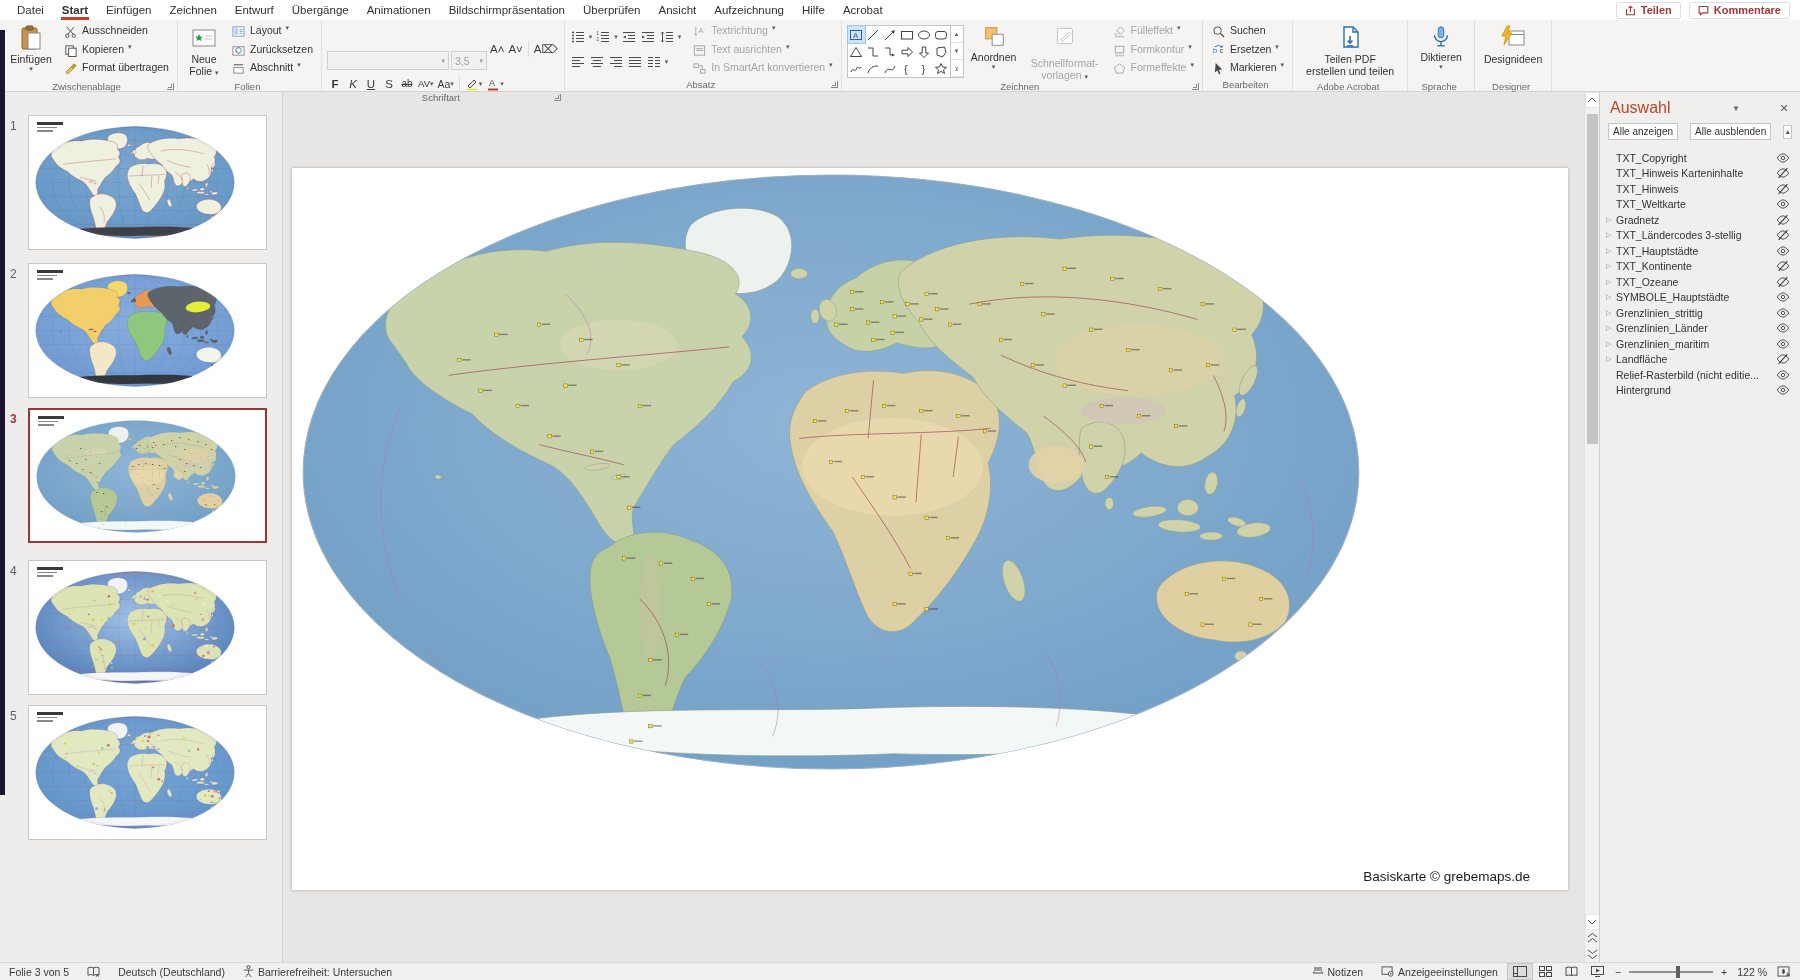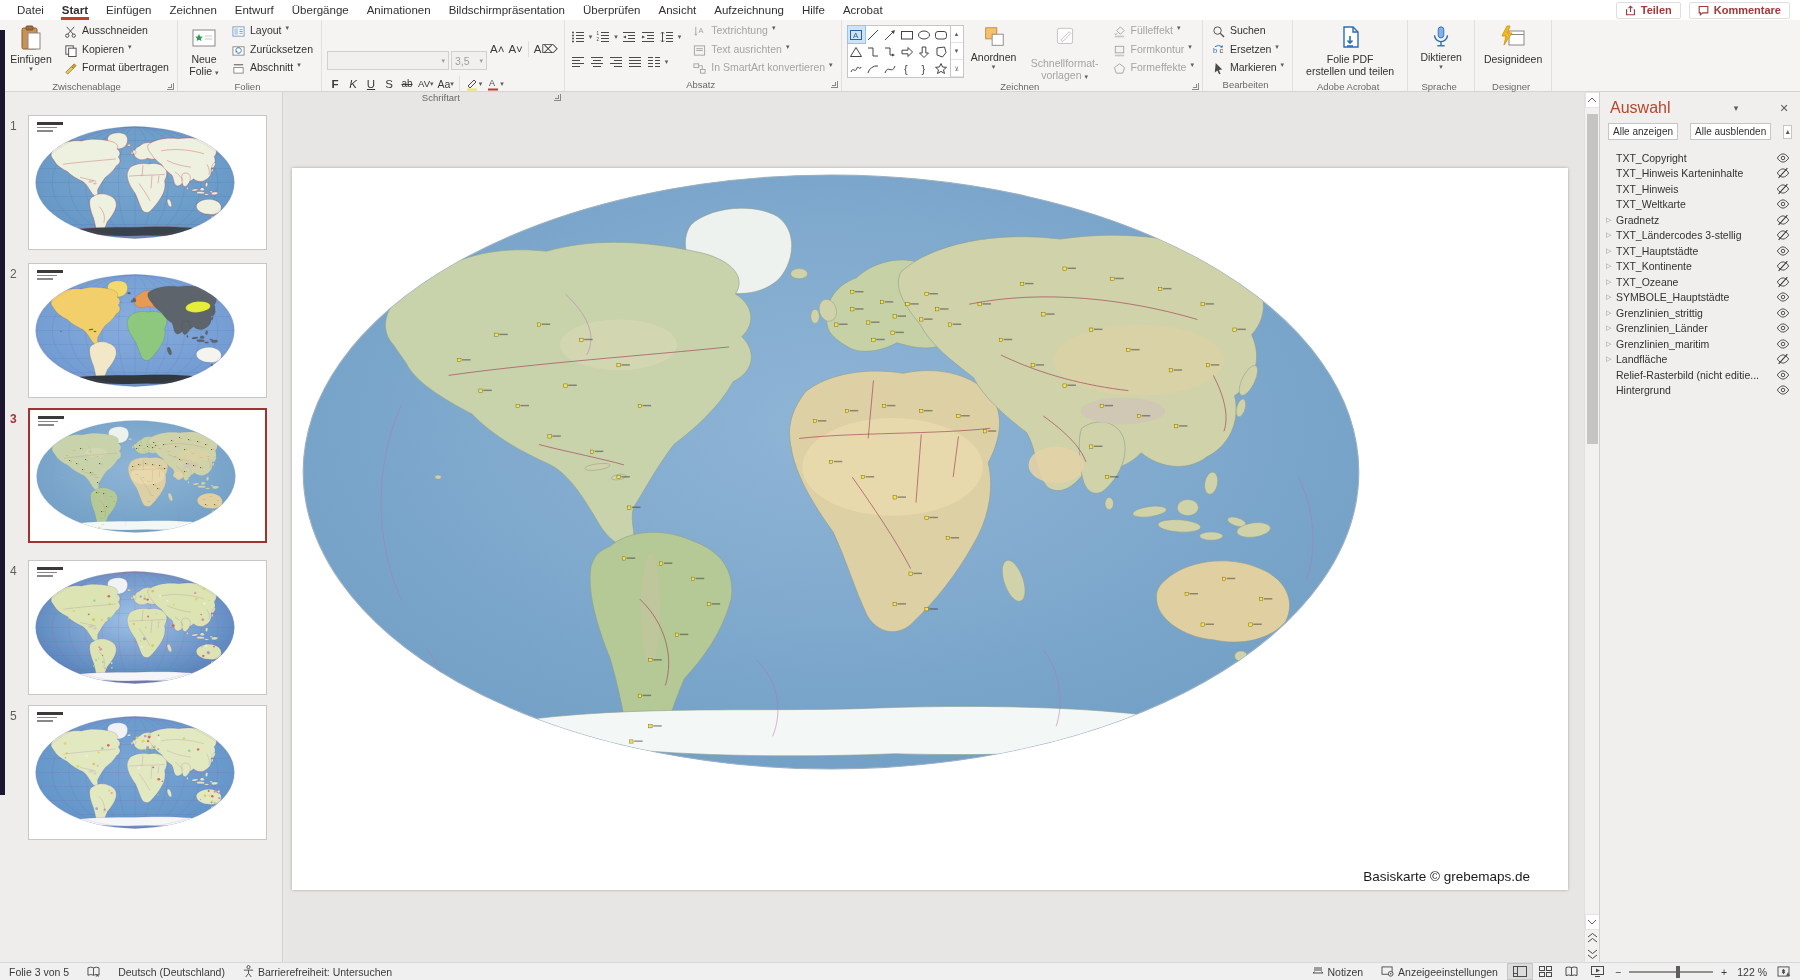--- a/index.html
+++ b/index.html
@@ -638,21 +638,21 @@
 
   <div class="rgroup">
     <div class="rg-body">
       <div class="bb wide" style="width:104px">
         <svg class="ic" width="26" height="26" viewBox="0 0 26 26">
           <path d="M7,2 H16 L21,7 V22 H7 Z" fill="#fff" stroke="#2b6cb8" stroke-width="1.4"></path>
           <path d="M16,2 V7 H21" fill="none" stroke="#2b6cb8" stroke-width="1.4"></path>
           <path d="M13,11 V18 M10.5,15.5 L13,18 L15.5,15.5" fill="none" stroke="#2b6cb8" stroke-width="1.6"></path>
           <line x1="10" y1="21" x2="16" y2="21" stroke="#2b6cb8" stroke-width="1.6"></line>
         </svg>
-        <span><span>Folie PDF</span><br><span>erstellen und teilen</span></span>
+        <span><span>Teilen PDF</span><br><span>erstellen und teilen</span></span>
       </div>
     </div>
     <div class="rg-foot"><span>Adobe Acrobat</span></div>
   </div>
 
   <div class="rgroup">
     <div class="rg-body">
       <div class="bb" style="width:56px">
         <svg class="ic" width="24" height="24" viewBox="0 0 26 26">
           <rect x="10" y="2" width="6" height="12" rx="3" fill="#7fb2e5" stroke="#2b6cb8"></rect>

